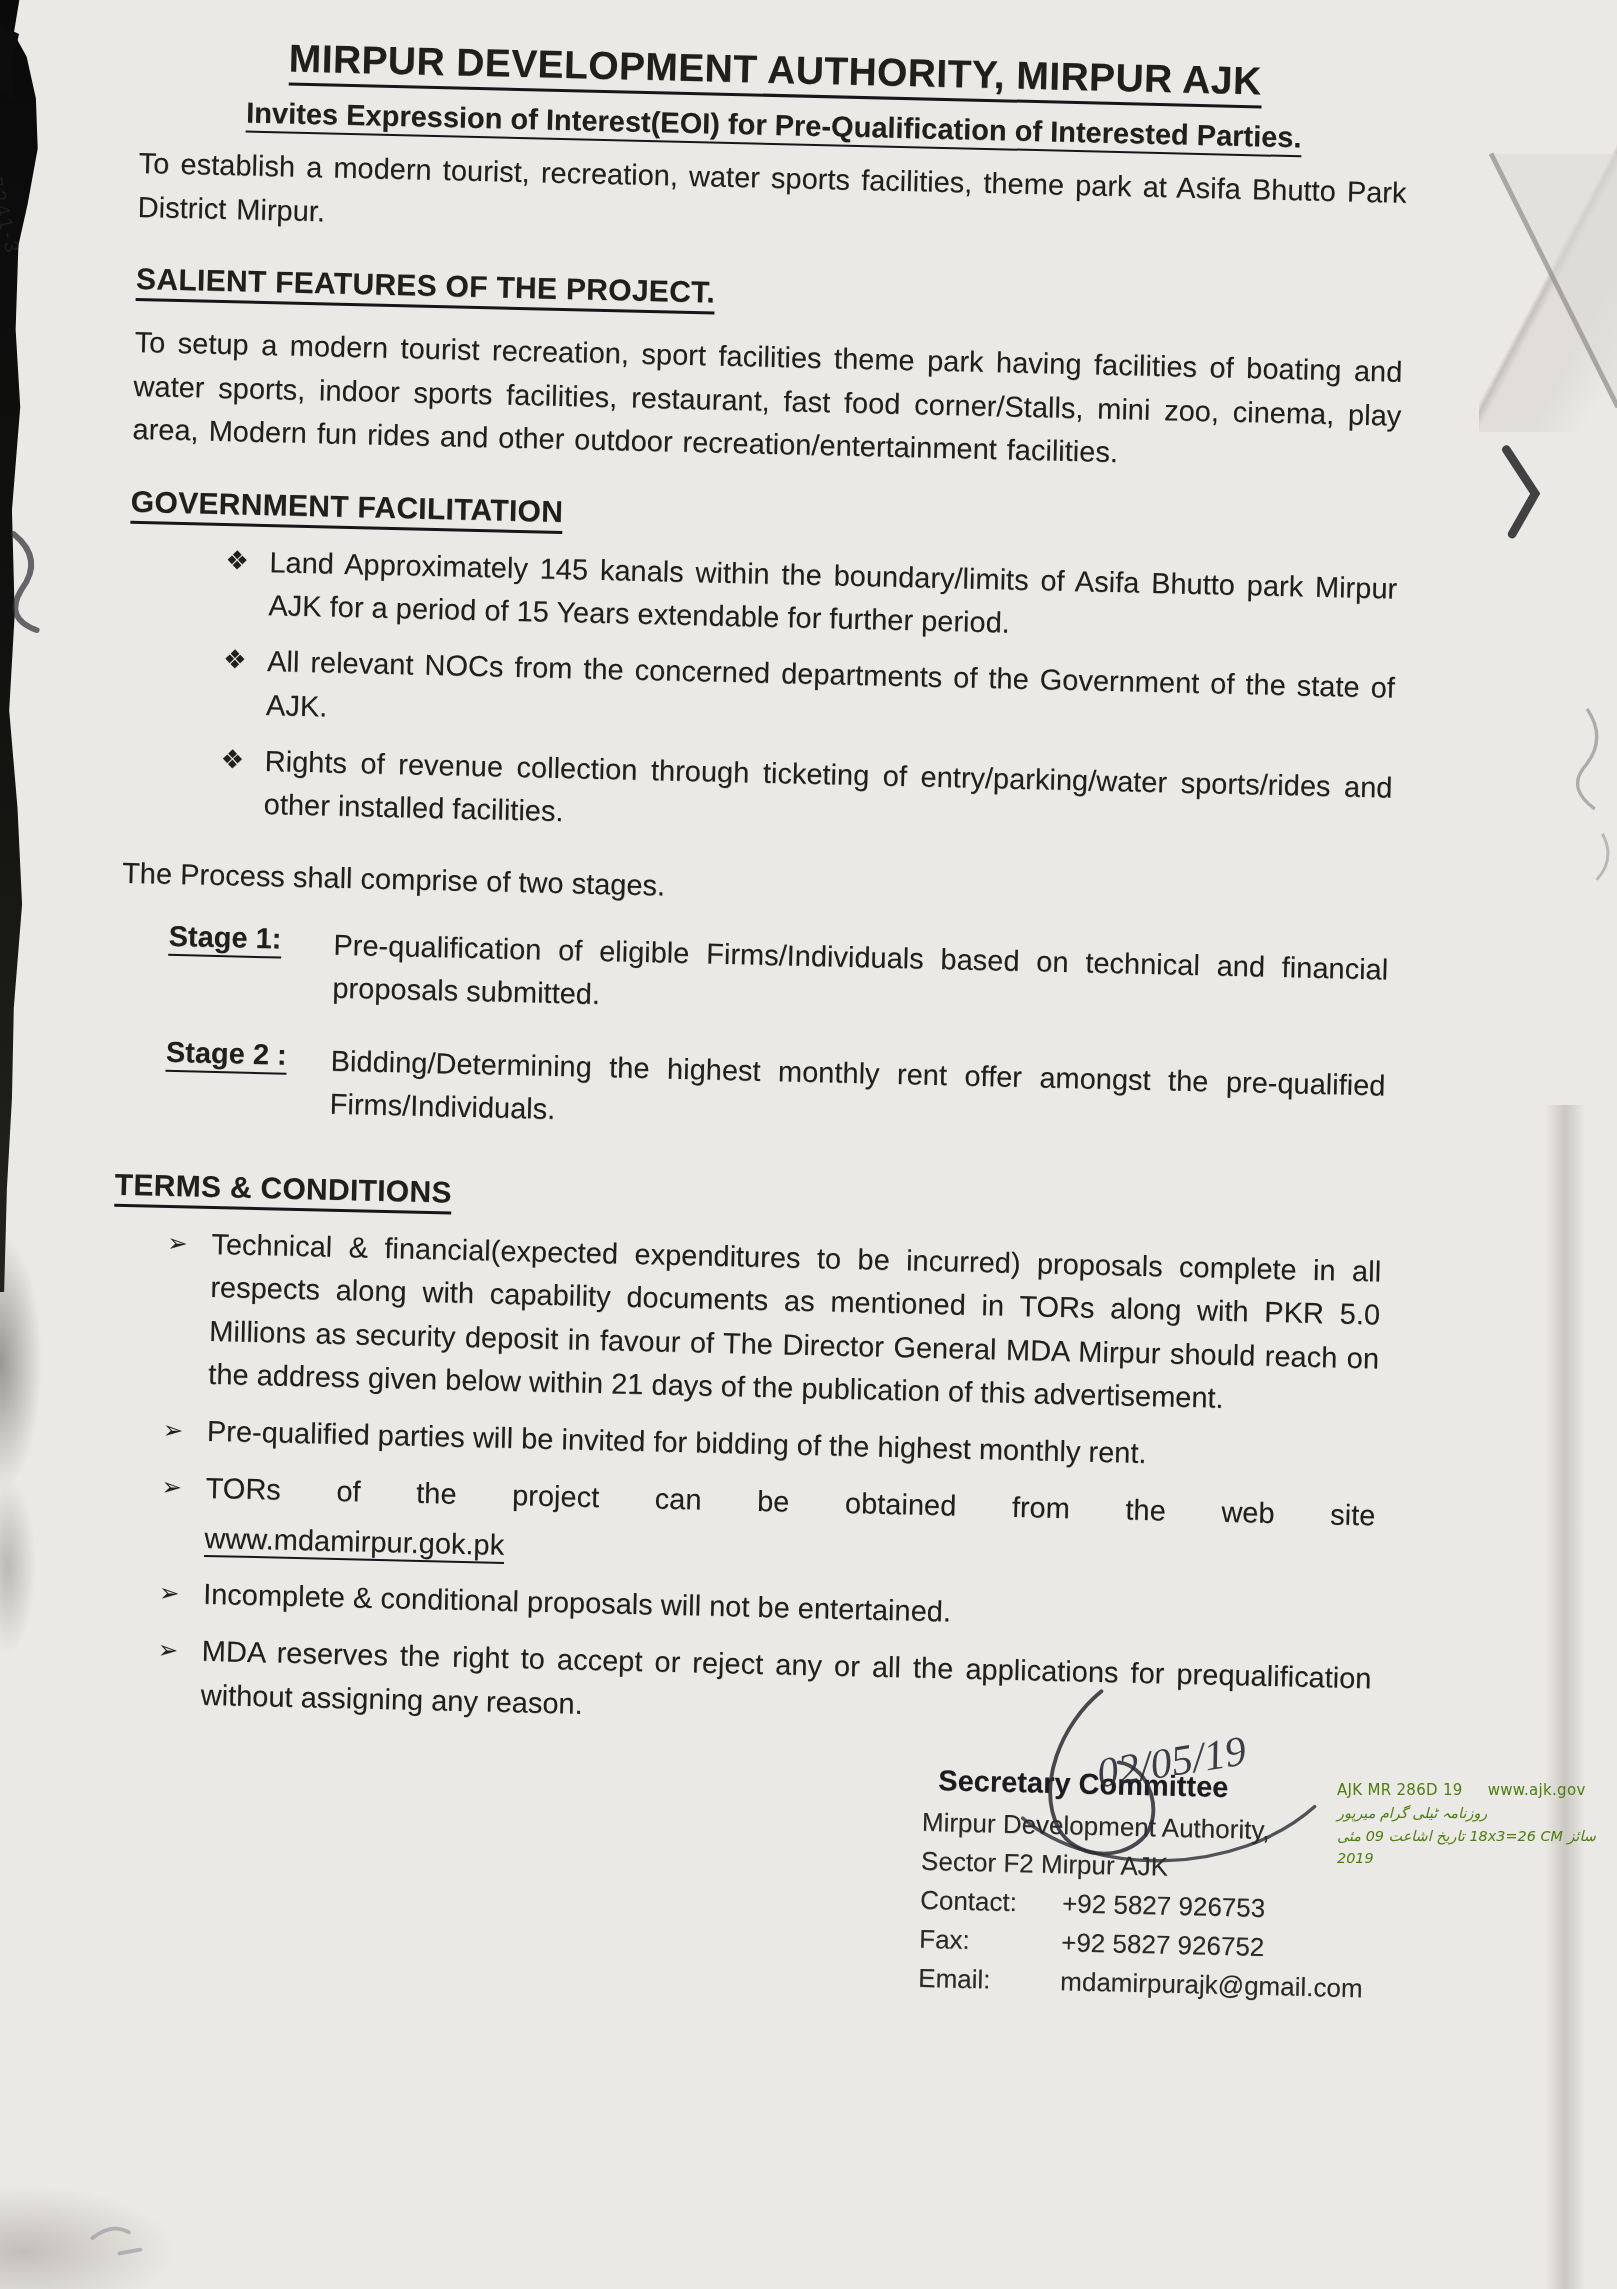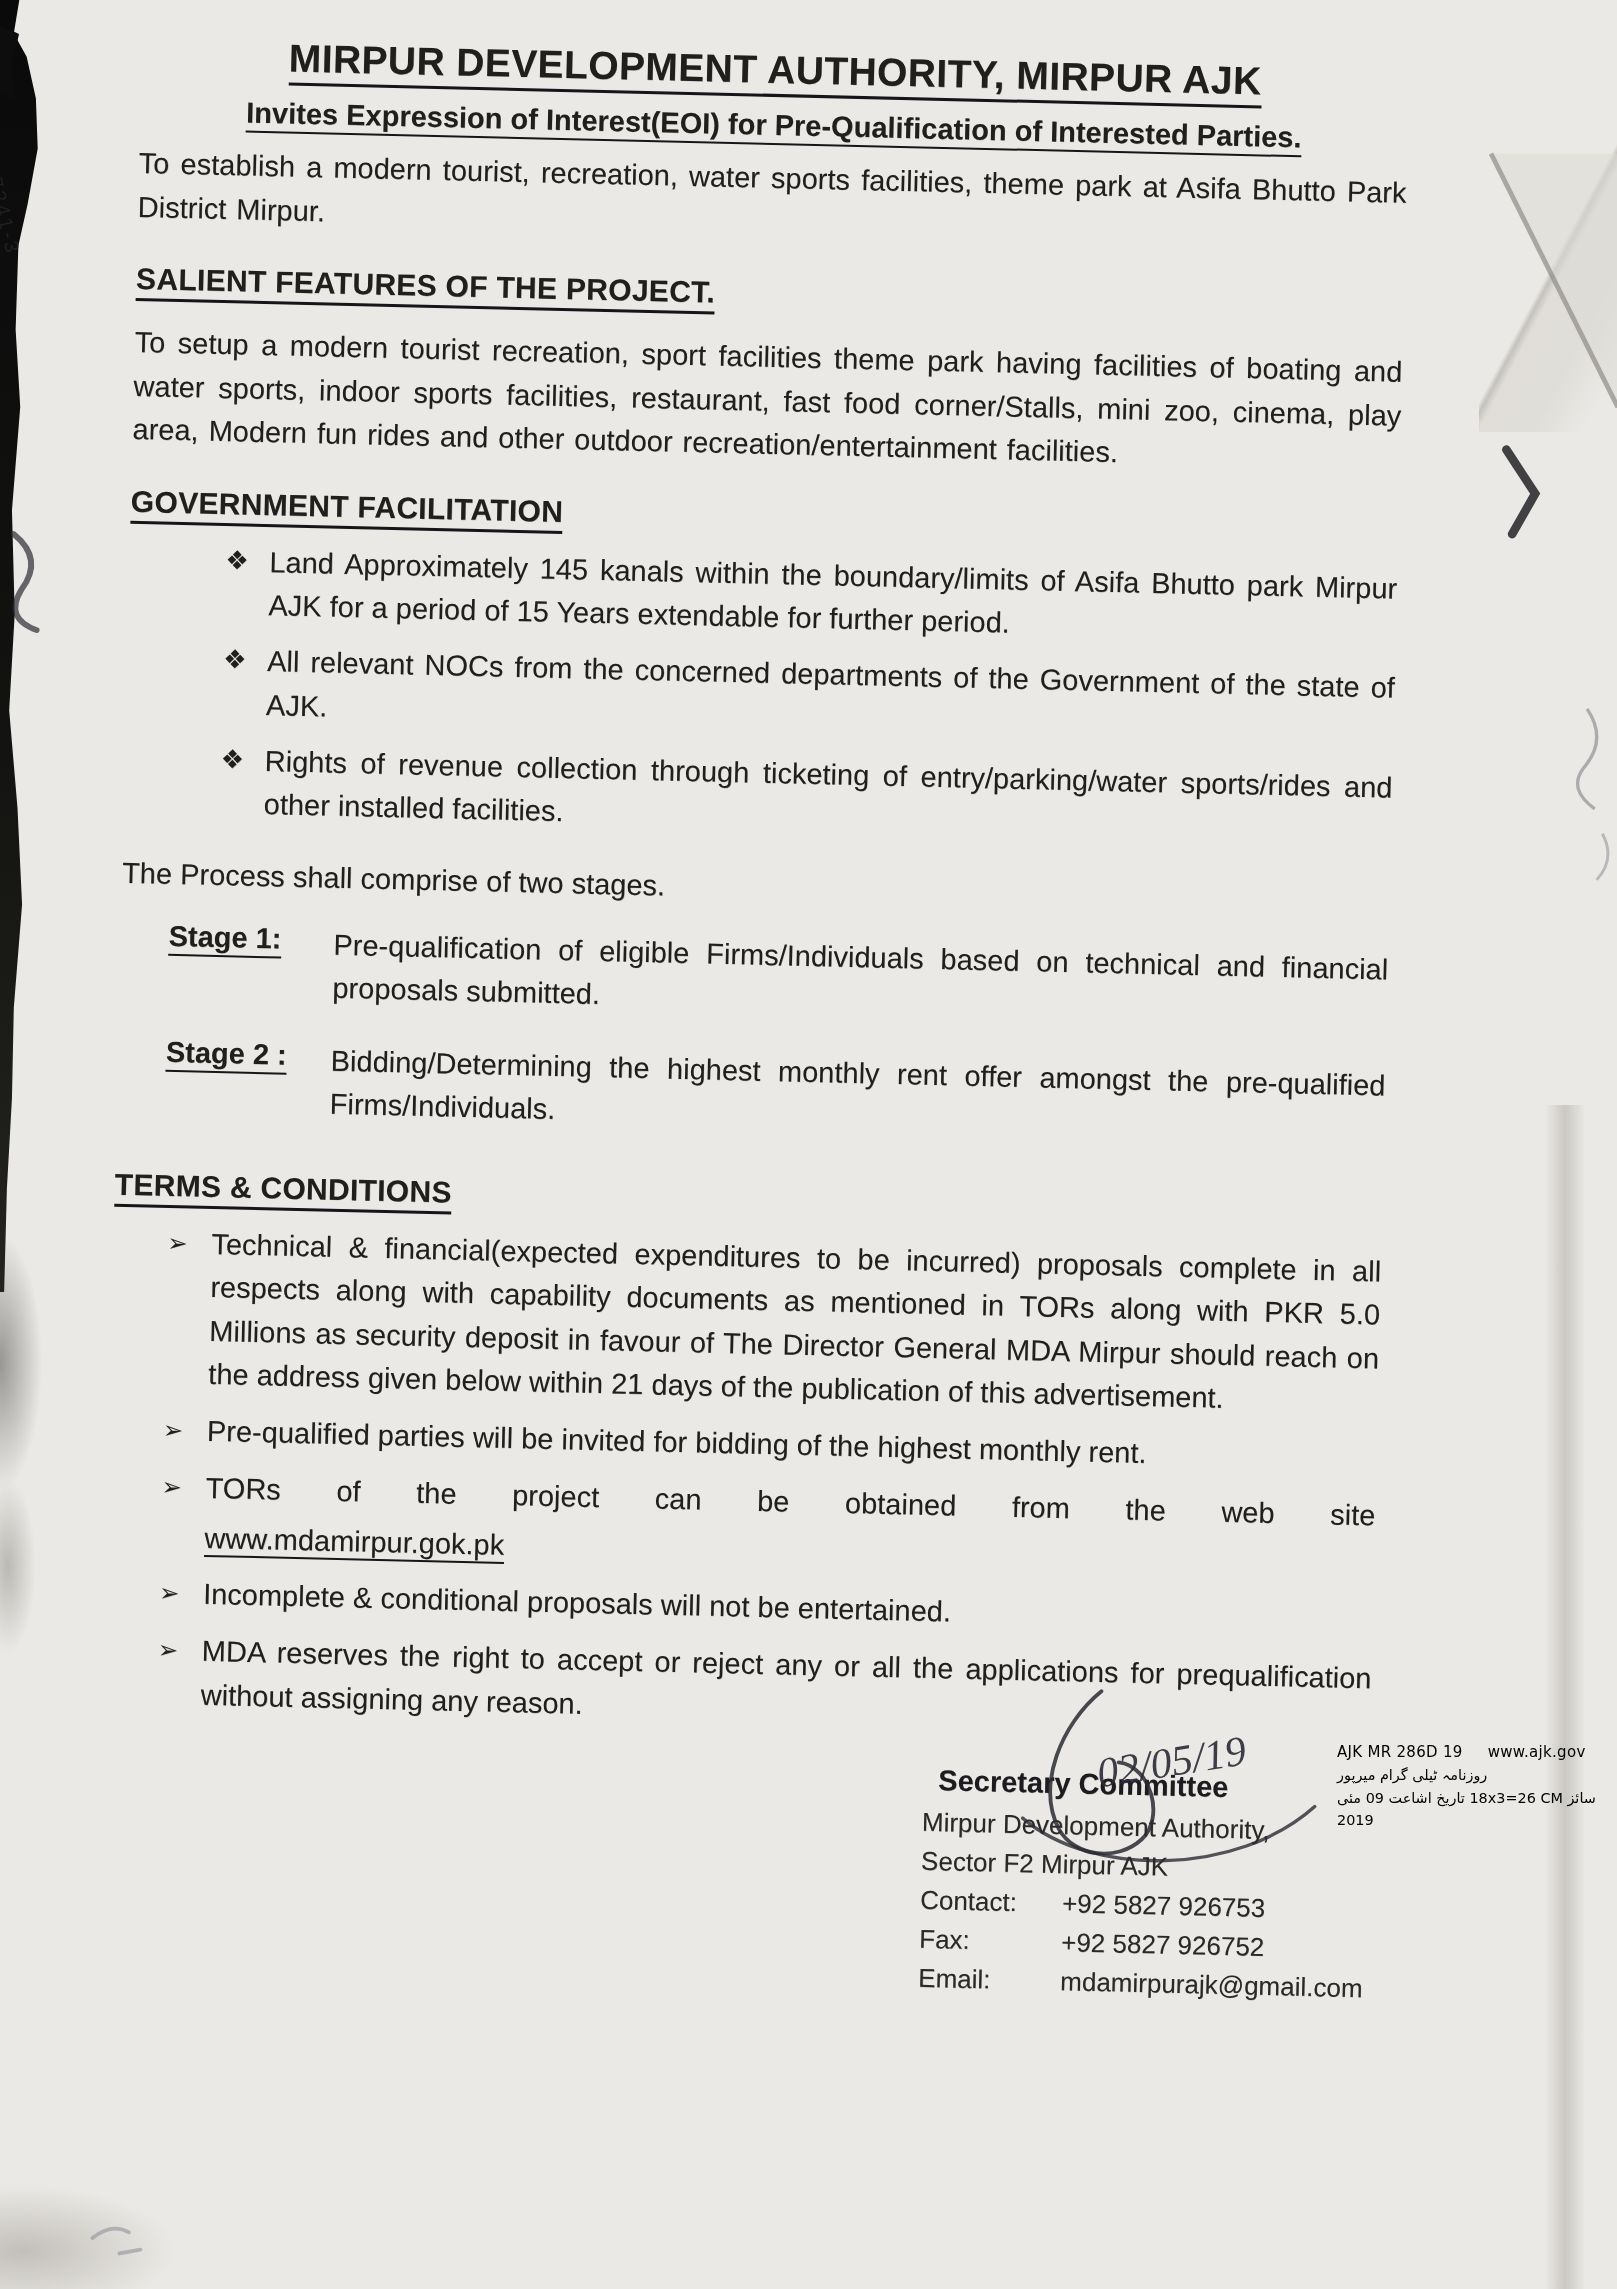--- a/index.html
+++ b/index.html
@@ -76,26 +76,26 @@
   .stage-label .u { border-bottom:2.9px solid #17151a; padding-bottom:1.9px; }
   .stage-text { flex:1; font-size:29px; line-height:1.5; text-align:justify; }
   .tc-prefix { display:block; text-align:justify; text-align-last:justify; }
   .website { display:block; margin-top:5.8px; }
   .website .u { border-bottom:2.9px solid #17151a; padding-bottom:1.9px; }
   .sig-block { margin-top:25px; margin-left:822px; font-size:26px; line-height:1.5; color:#2b2926; }
   .sig-name { font-size:29px; font-weight:bold; color:#1d1b1f; margin-left:15.4px; }
   .sig-row { display:flex; }
   .sig-row .lbl { width:142px; flex:0 0 142px; }
   .stamp {
-    position:absolute; left:1337px; top:1741px; width:279px; z-index:11;
-    font-family:"DejaVu Sans", sans-serif; color:#000000; line-height:1.55;
+    position:absolute; left:1337px; top:1779px; width:279px; z-index:11;
+    font-family:"DejaVu Sans", sans-serif; color:#4d7c0f; line-height:1.55;
   }
   .stamp-l1 { font-size:15px; letter-spacing:0.3px; }
   .stamp-l1 .gap { display:inline-block; width:25px; }
-  .stamp-rtl { direction:rtl; text-align:left; font-size:14.4px; }
+  .stamp-rtl { direction:rtl; text-align:left; font-size:14.4px;font-style:italic; }
   .sig-svg { position:absolute; left:986px; top:1674px; z-index:12; }
 </style>
 </head>
 <body>
 
 <div class="page">
 
   <div class="edge-strip"></div>
   <div class="corner-chip"></div>
   <div class="left-smudge"></div>

